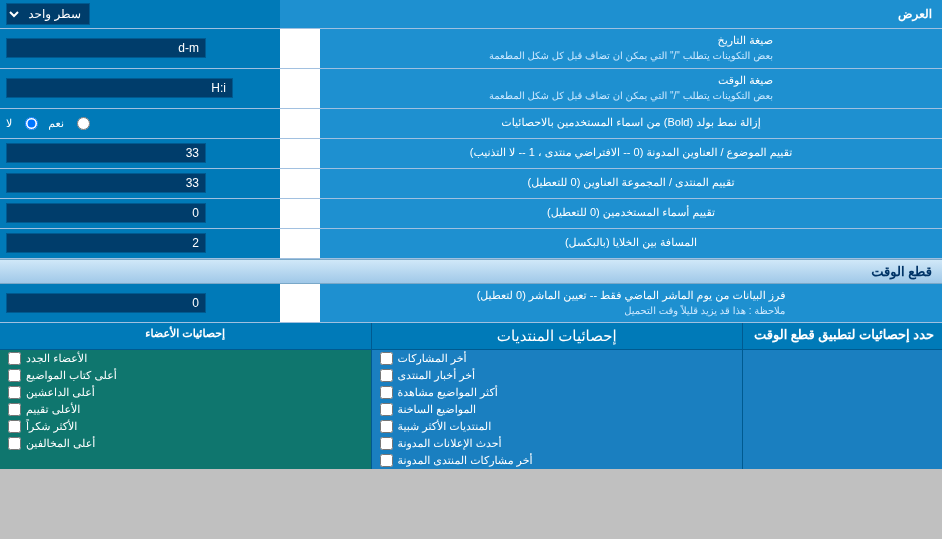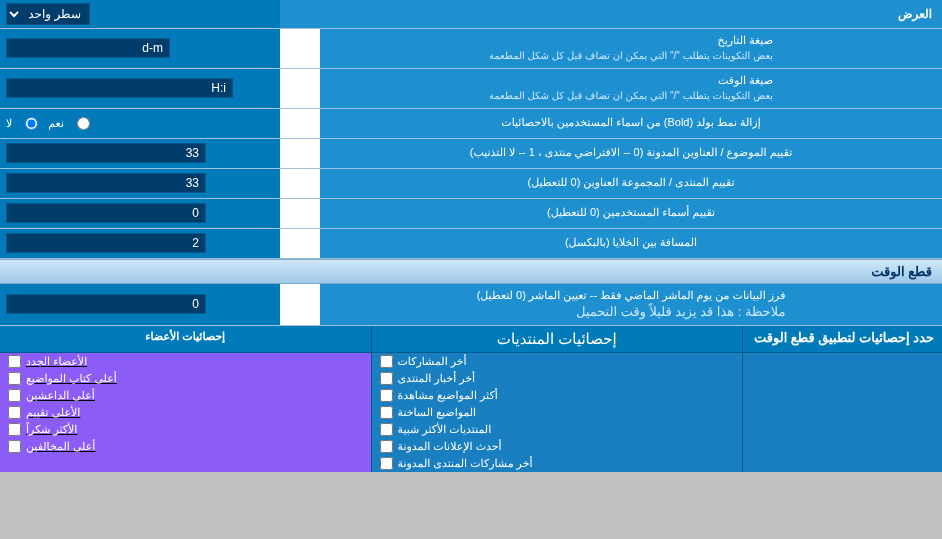--- a/index.html
+++ b/index.html
@@ -156,21 +156,21 @@
         <option>ثلاثة أسطر</option>
       </select>
     </div>
   </div>
 
   <div class="row">
     <div class="row-label label-wide">
       <span>صيغة التاريخ<br><small style="font-size:10px;color:#cce8ff;">بعض التكوينات يتطلب "/" التي يمكن ان تضاف قبل كل شكل المطعمة</small></span>
     </div>
     <div class="row-input input-narrow">
-      <input class="input-field" type="text" value="d-m" style="width: 164px;">
+      <input class="input-field" type="text" value="d-m" style="width: 200px;">
     </div>
   </div>
 
   <div class="row">
     <div class="row-label label-wide">
       <span>صيغة الوقت<br><small style="font-size:10px;color:#cce8ff;">بعض التكوينات يتطلب "/" التي يمكن ان تضاف قبل كل شكل المطعمة</small></span>
     </div>
     <div class="row-input input-narrow">
       <input class="input-field" type="text" value="H:i" style="width: 227px;">
     </div>
@@ -229,21 +229,21 @@
       <input class="input-field" type="text" value="2" style="width: 200px;">
     </div>
   </div>
 
   <div class="section-header">
     <span>قطع الوقت</span>
   </div>
 
   <div class="row">
     <div class="row-label label-wide">
-      <span>فرز البيانات من يوم الماشر الماضي فقط -- تعيين الماشر (0 لتعطيل)<br><small style="font-size:13px;color:#cce8ff;">ملاحظة : هذا قد يزيد قليلاً وقت التحميل</small></span>
+      <span>فرز البيانات من يوم الماشر الماضي فقط -- تعيين الماشر (0 لتعطيل)<br><small style="font-size:10px;color:#cce8ff;">ملاحظة : هذا قد يزيد قليلاً وقت التحميل</small></span>
     </div>
     <div class="row-input input-narrow">
       <input class="input-field" type="text" value="0" style="width: 200px;">
     </div>
   </div>
 
   <div class="stats-row-container">
 
     <div style="display:flex; background:#007ab8; border-bottom:1px solid #005a90;">
       <div style="flex:0 0 200px; color:#fff; font-weight:bold; font-size:13px; padding:4px 8px; text-align:right; border-left:1px solid #005a90;">
@@ -285,21 +285,21 @@
         <div class="stats-item">
           <span>أحدث الإعلانات المدونة</span>
           <input type="checkbox" style="">
         </div>
         <div class="stats-item">
           <span>أخر مشاركات المنتدى المدونة</span>
           <input type="checkbox" style="">
         </div>
       </div>
 
-      <div style="flex:1; background:#8b5cf6;text-decoration:underline;">
+      <div style="flex:1; background:#0f766e;">
         <div class="stats-item">
           <span>الأعضاء الجدد</span>
           <input type="checkbox" style="">
         </div>
         <div class="stats-item">
           <span>أعلى كتاب المواضيع</span>
           <input type="checkbox" style="">
         </div>
         <div class="stats-item">
           <span>أعلى الداعشين</span>

